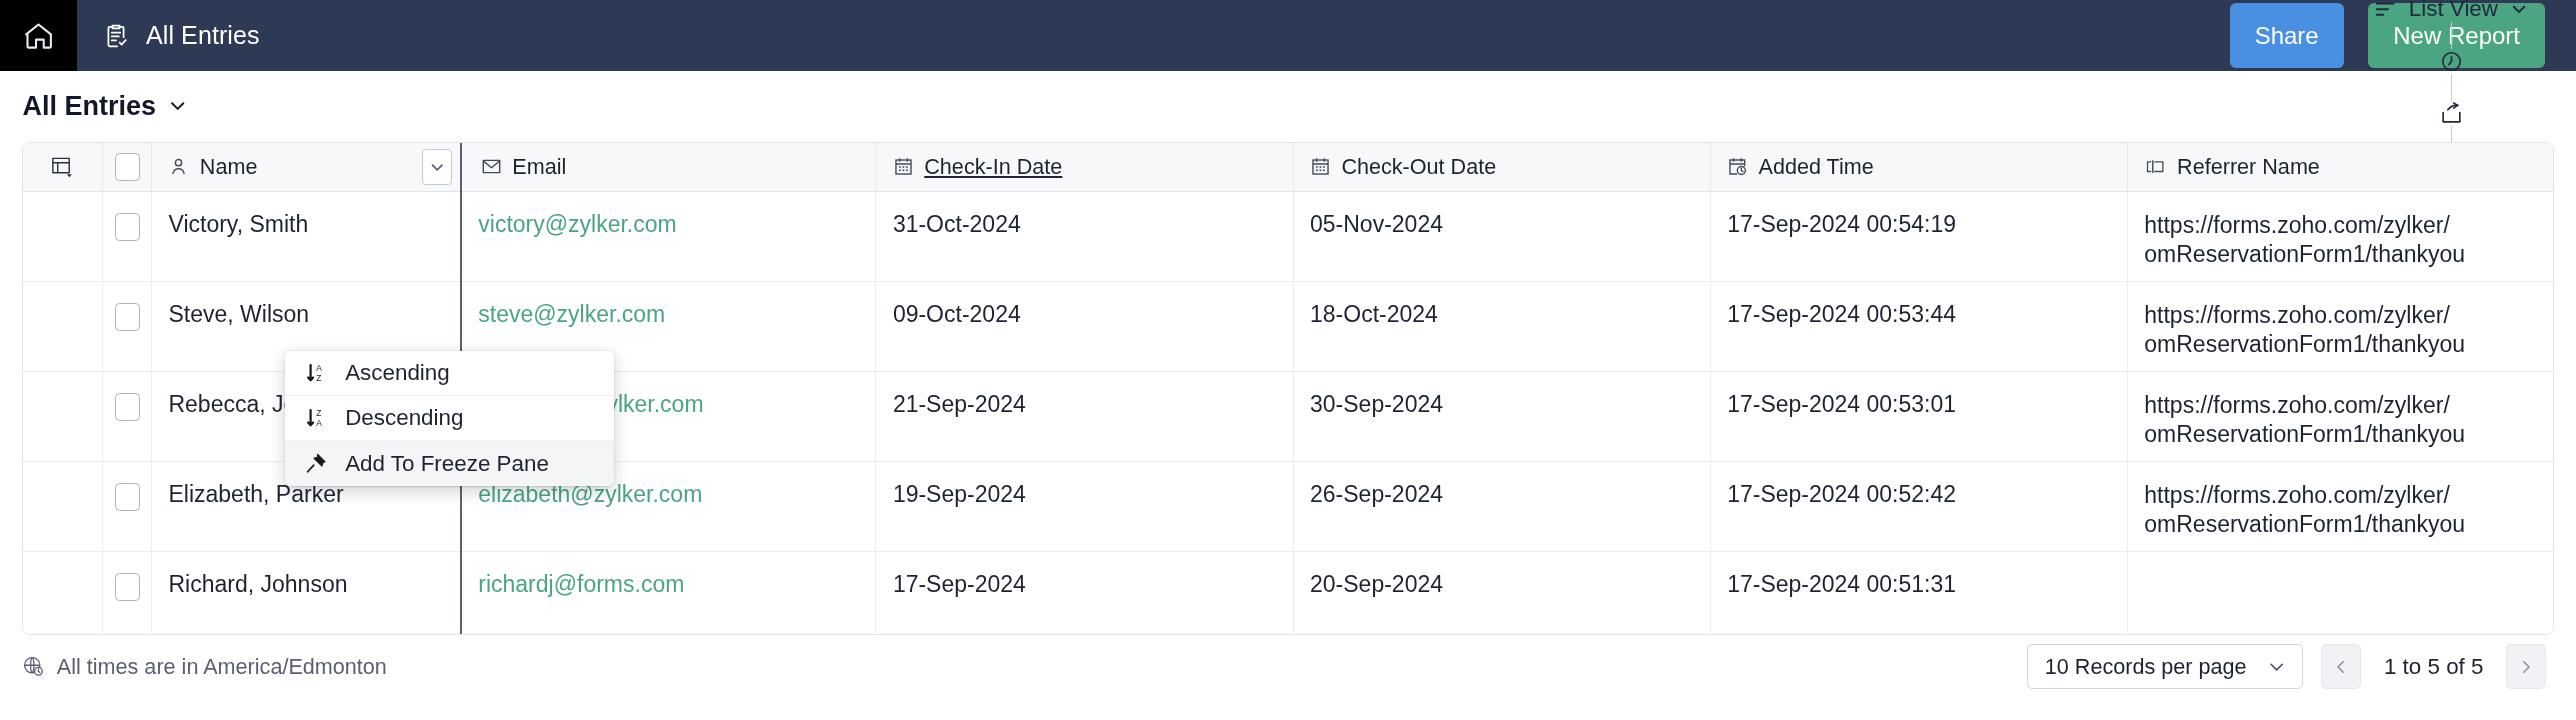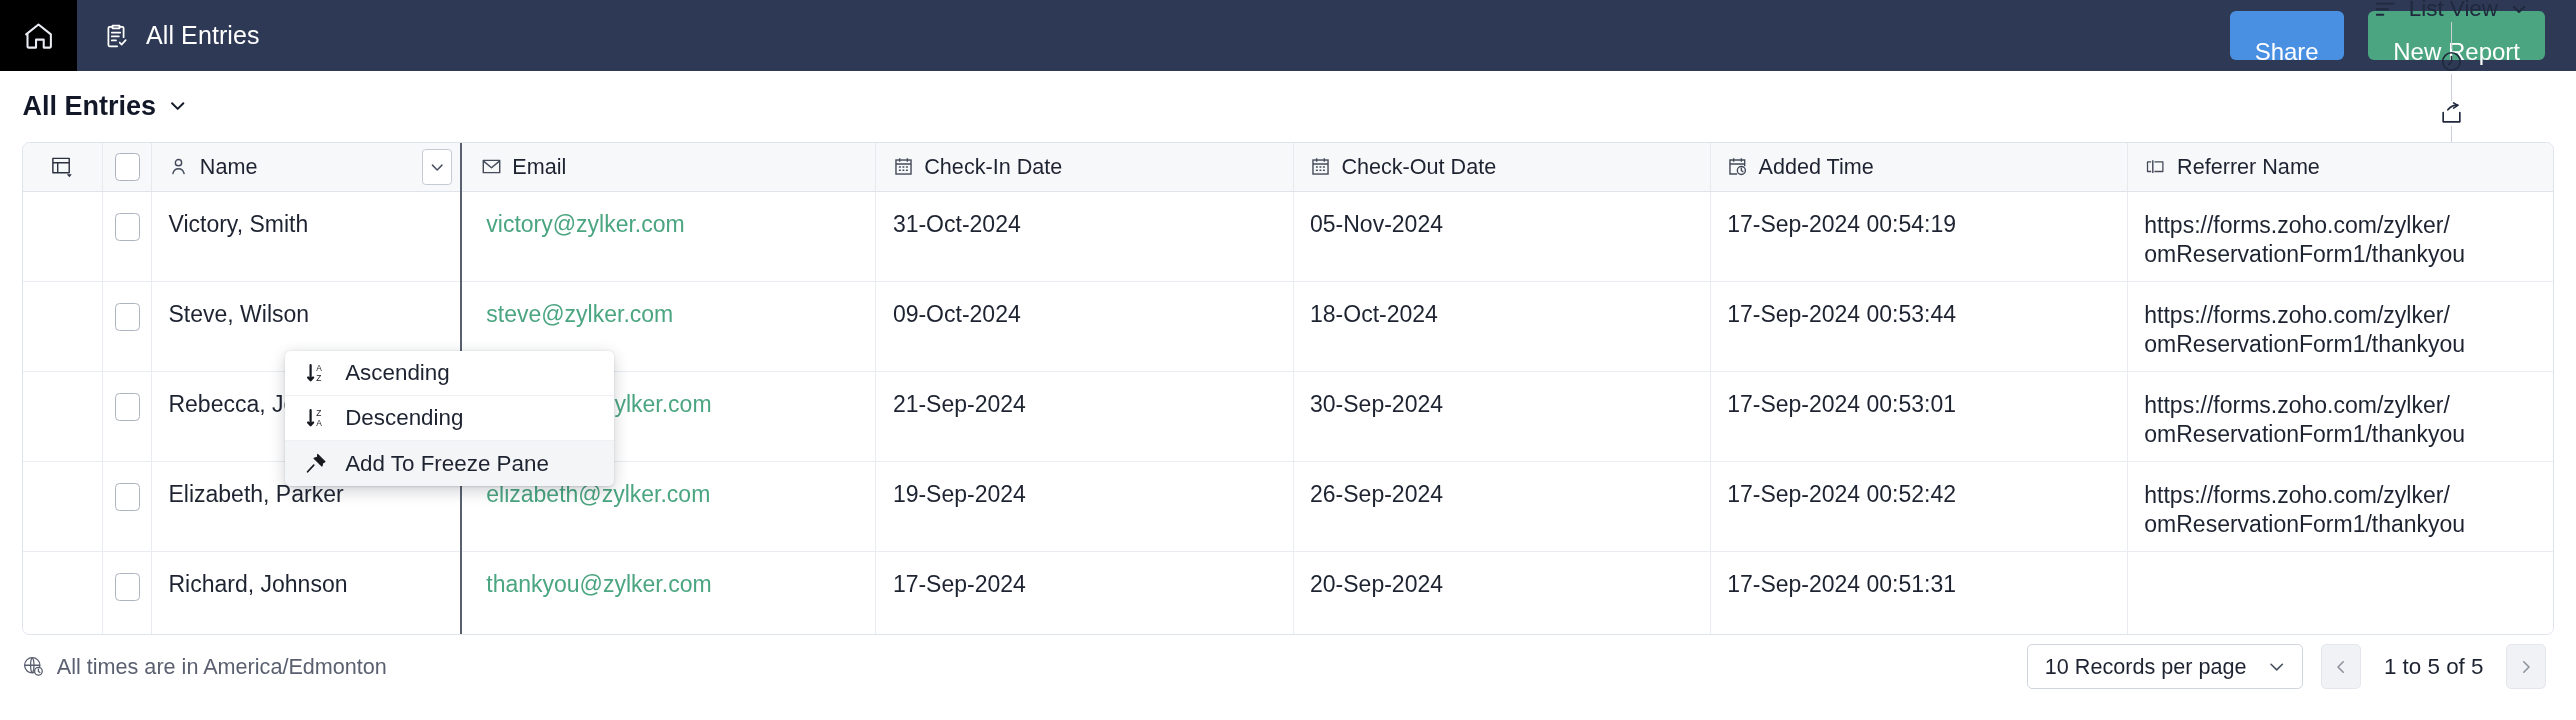--- a/index.html
+++ b/index.html
@@ -35,22 +35,22 @@
   }
   .topbar-right {
     margin-left: auto;
     display: flex; align-items: center; gap: 24.6px;
     padding-right: 31px;
   }
   .btn {
     border: none; border-radius: 6px;
     font-size: 24px;
     color: #ffffff;
-    padding: 16px 25px;
-    height: 49px;
+    padding: 4px 25px;
+    height: 65px;
     line-height: 49px;
     cursor: pointer;
     font-family: "Liberation Sans", sans-serif;
     white-space: nowrap;
   }
   .btn-share { background: #4a90e2; }
   .btn-new { background: #4aa580; }
 
   
   .subheader {
@@ -113,21 +113,21 @@
     vertical-align: middle;
     position: relative;
   }
   .th-inner { display: flex; align-items: center; gap: 10.4px; }
   th.col-grip { width: 78px; padding: 0; }
   th.col-grip .th-inner { justify-content: center; }
   th.col-check { width: 48px; padding: 0; }
   th.col-check .th-inner { justify-content: center; }
   th.col-name { width: 304px; }
   th.col-email { width: 408px; border-left: 2.2px solid #5a6070; padding-left: 19px; }
-  th.col-ci { width: 410px; }
+  th.col-ci { width: 410px; text-decoration: underline; }
   th.col-co { width: 410px; }
   th.col-at { width: 410px; }
   th.col-ref { width: 569px; border-right: none; }
 
   tbody td {
     height: 90px;
     font-size: 23px;
     color: #1d2330;
     border-bottom: 0.7px solid #e9ecf1;
     border-right: 0.7px solid #e9ecf1;
@@ -135,21 +135,21 @@
     vertical-align: top;
     background: #ffffff;
   }
   tbody td.cell-pad { padding-top: 19.4px; }
   tbody td.col-grip { padding: 0; }
   tbody td.col-check { padding: 0; text-align: center; }
   tbody td.col-email { border-left: 2.2px solid #5a6070; }
   tbody td.col-ref { border-right: none; }
   tbody tr:last-child td { border-bottom: none; }
 
-  .email-link { color: #4aa580; text-decoration: none; cursor: pointer; margin-left: 8px; }
+  .email-link { color: #4aa580; text-decoration: none; cursor: pointer; }
   .ref-url {
     color: #1d2330;
     line-height: 1.28;
     white-space: nowrap;
     overflow: hidden;
   }
   .ref-url span { display: block; }
 
   .chk {
     width: 25px; height: 28px;
@@ -491,21 +491,21 @@
             <div class="ref-url">
               <span>https://forms.zoho.com/zylker/</span>
               <span>omReservationForm1/thankyou</span>
             </div>
           </td>
         </tr>
         <tr>
           <td class="col-grip"></td>
           <td class="col-check"><span class="chk"></span></td>
           <td class="cell-pad">Richard, Johnson</td>
-          <td class="cell-pad col-email"><a class="email-link">thankyou@zylker.com</a></td>
+          <td class="cell-pad col-email"><a class="email-link">richardj@forms.com</a></td>
           <td class="cell-pad">17-Sep-2024</td>
           <td class="cell-pad">20-Sep-2024</td>
           <td class="cell-pad">17-Sep-2024 00:51:31</td>
           <td class="cell-pad col-ref">
             <div class="ref-url">
               <span></span>
               <span></span>
             </div>
           </td>
         </tr>

